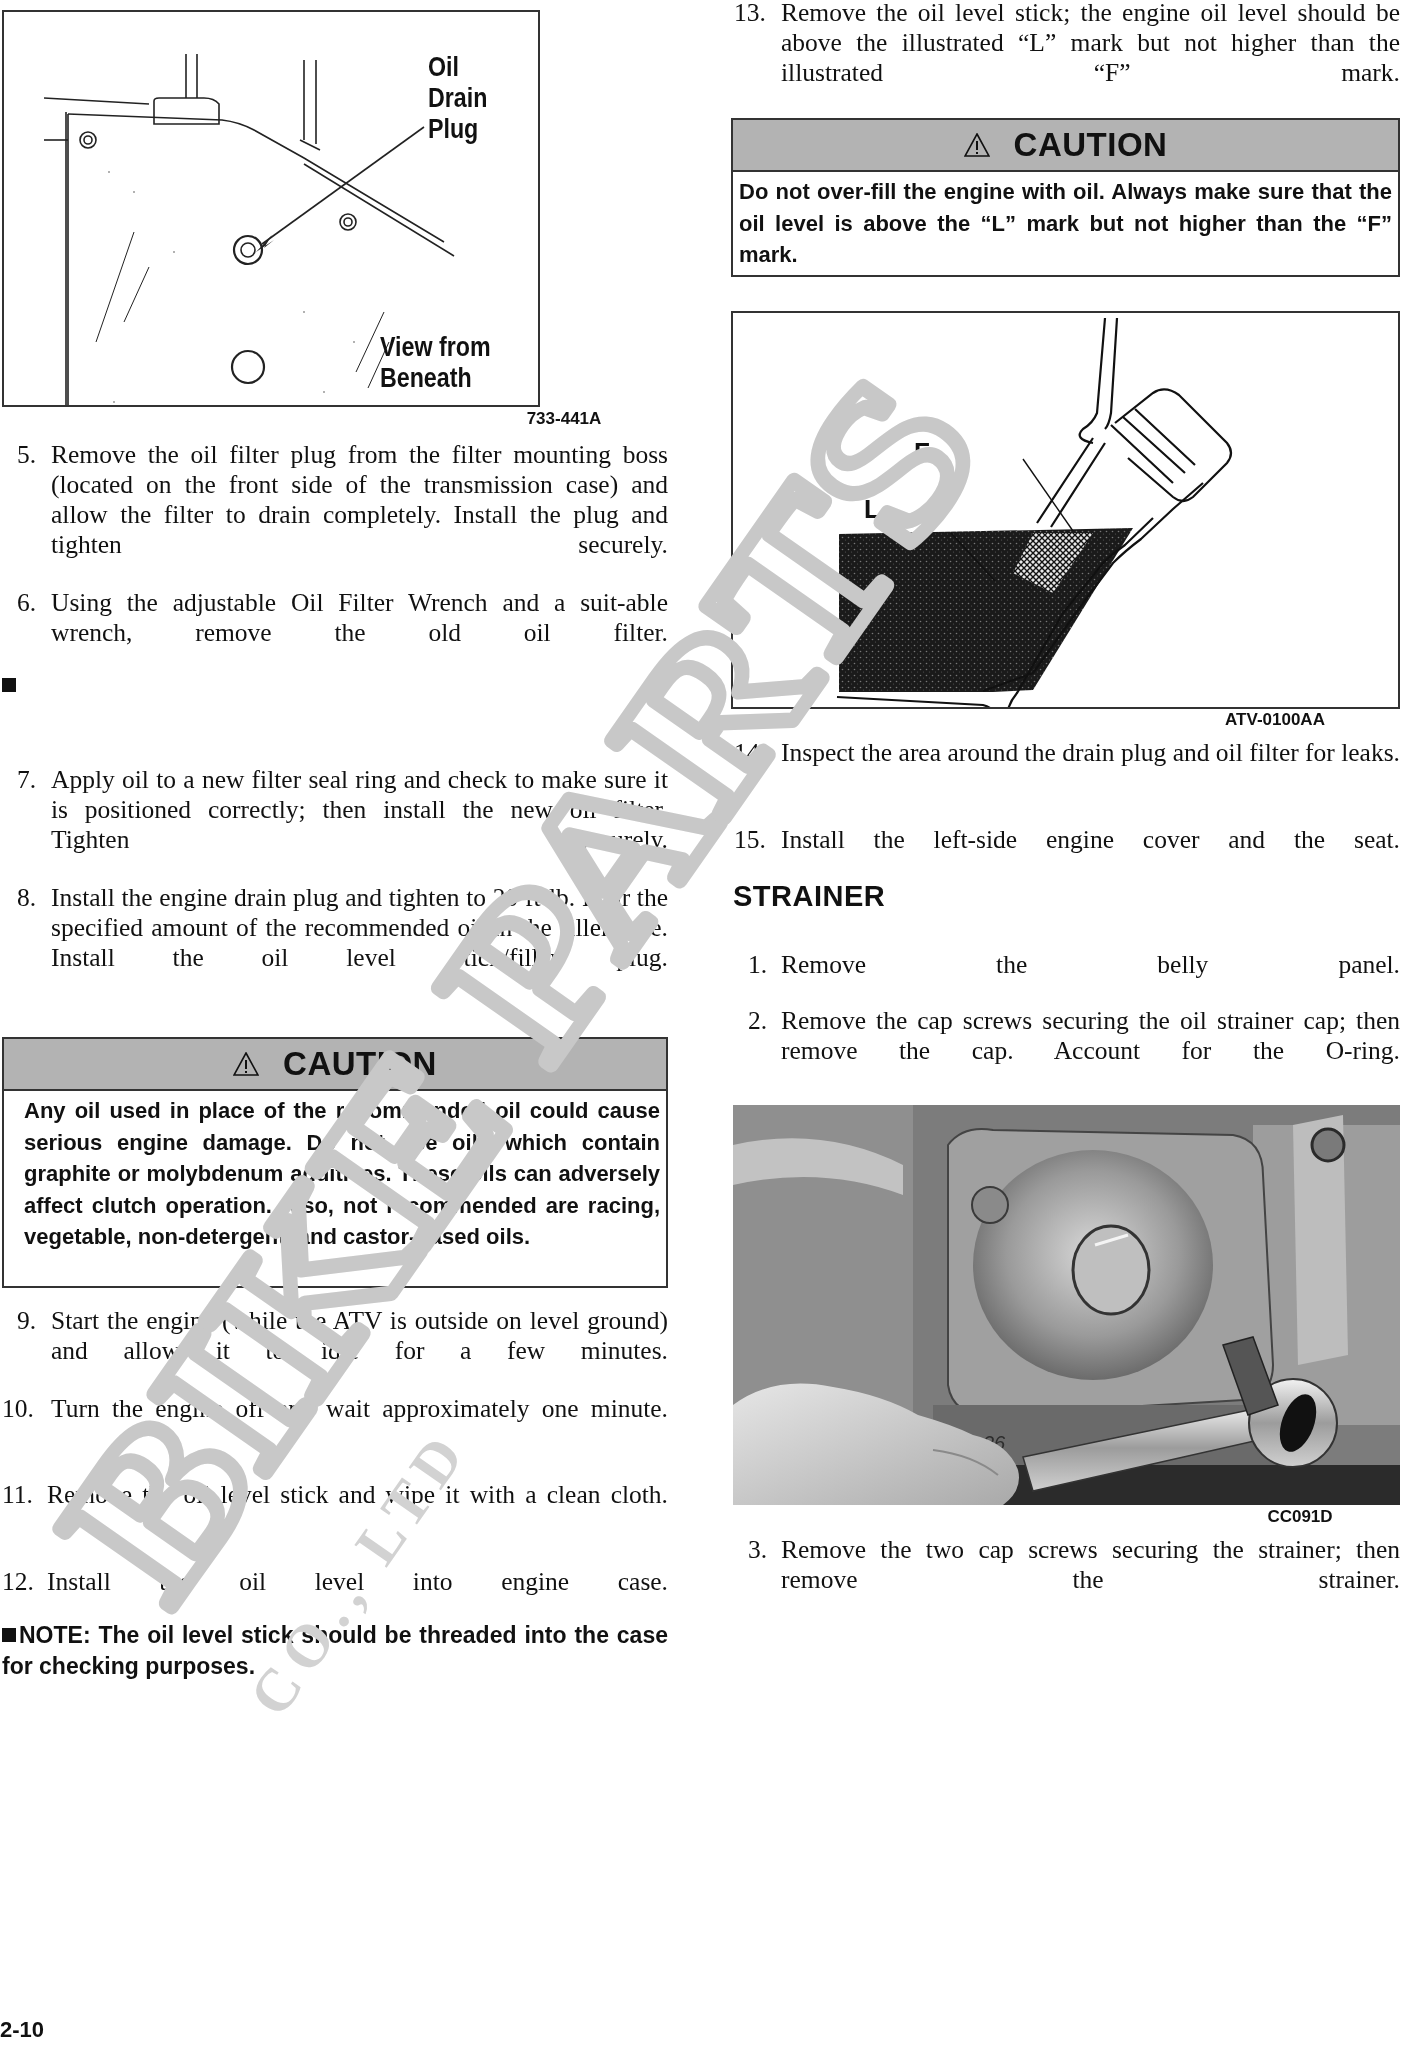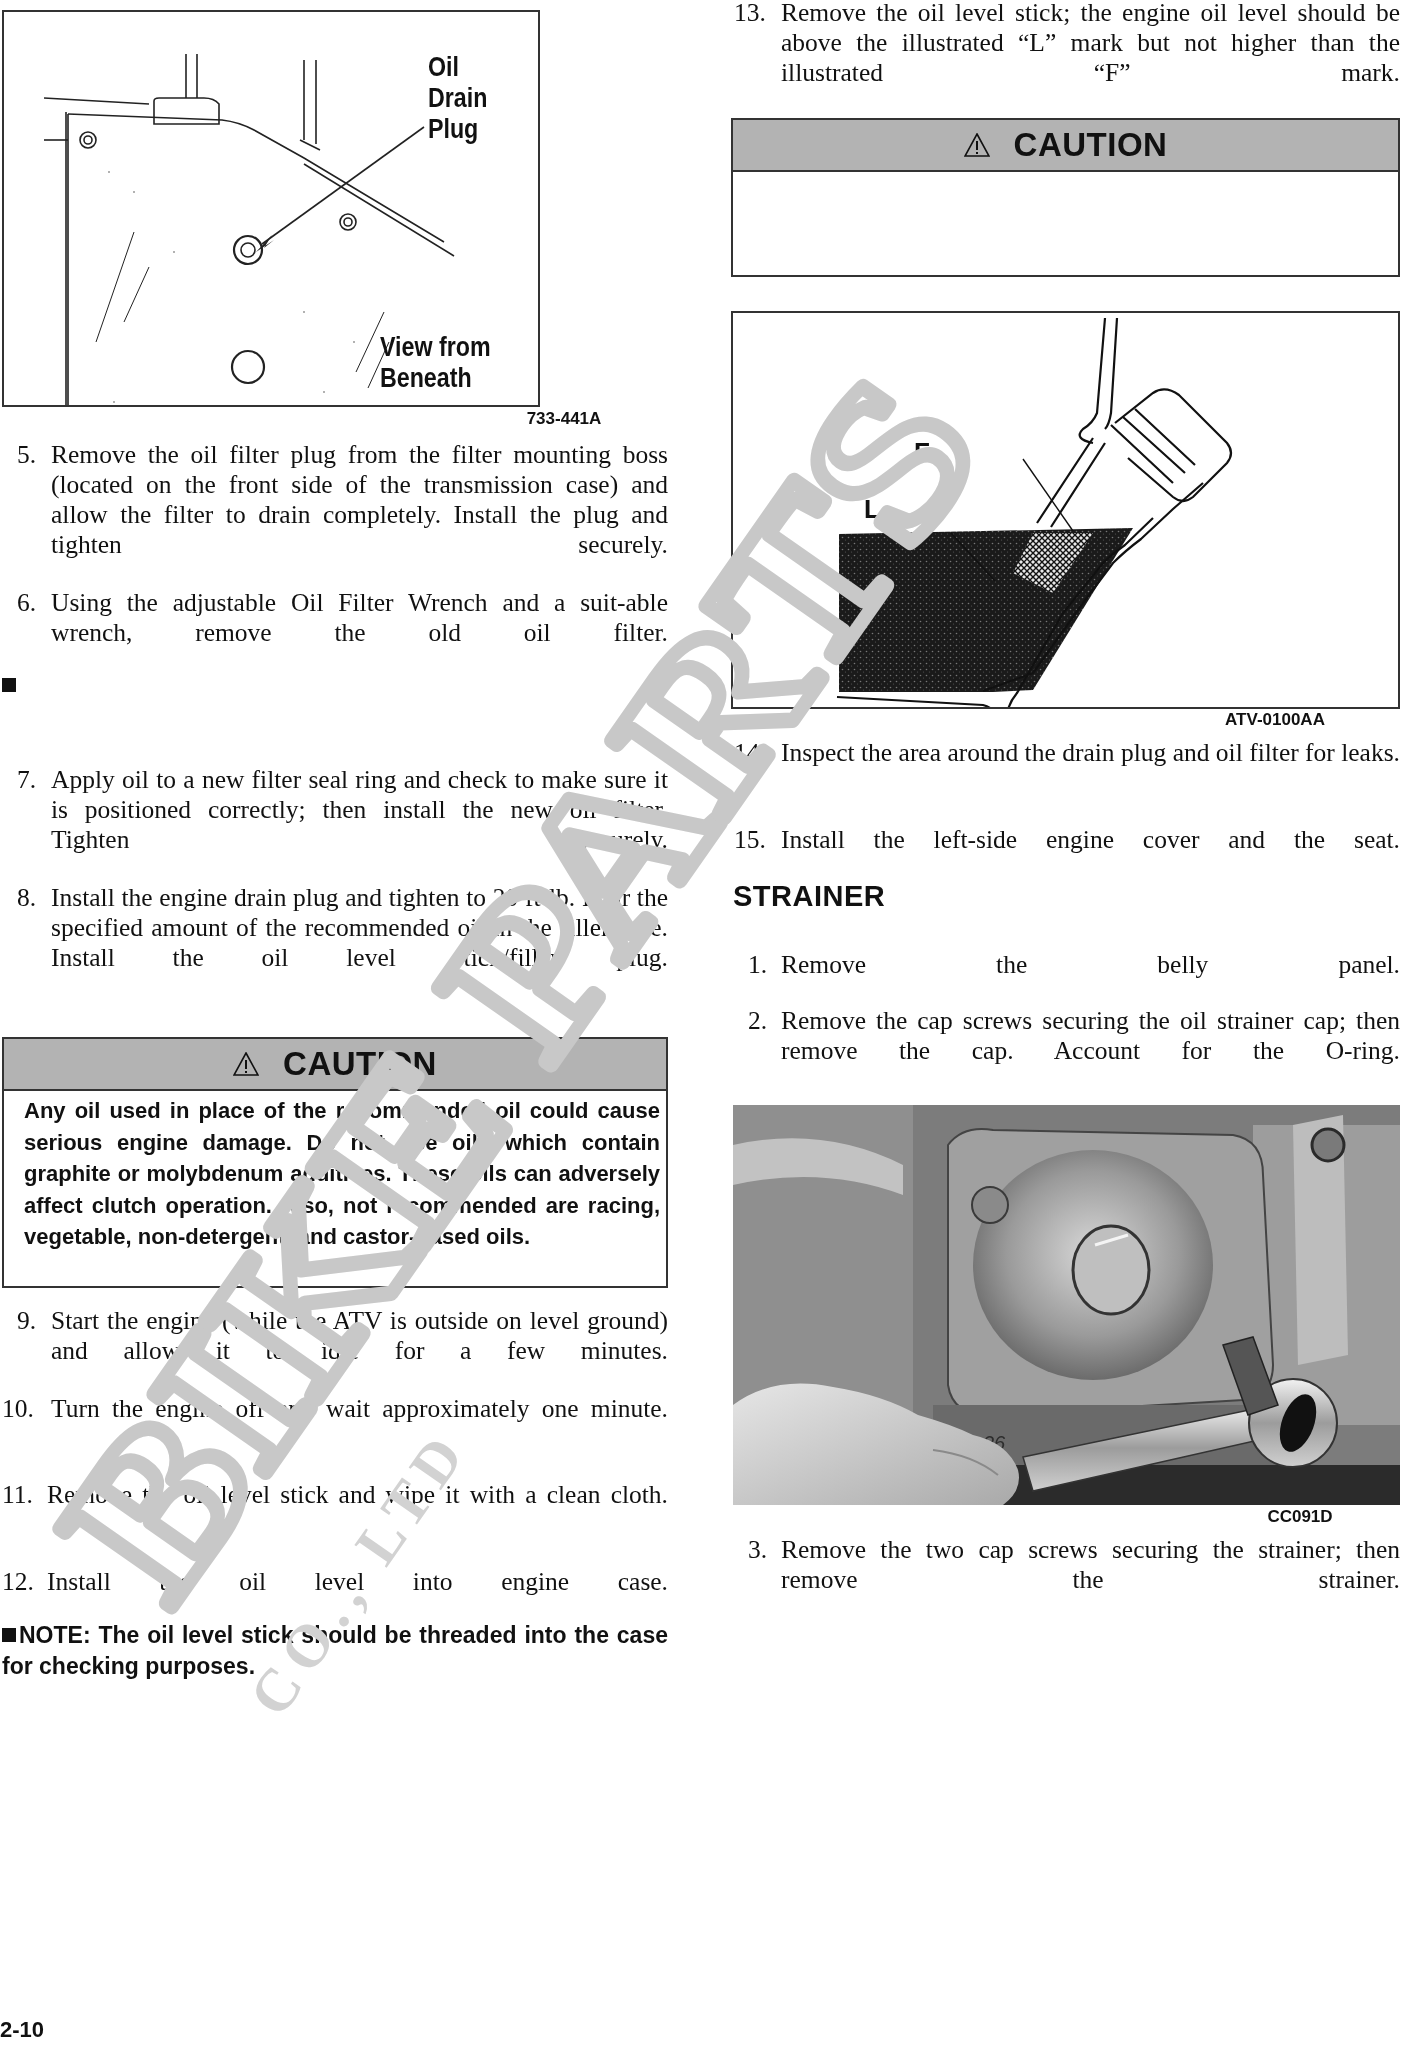--- a/index.html
+++ b/index.html
@@ -157,20 +157,21 @@
 
 <div class="caution" style="left:731px; top:118px; width:669px; height:159px;">
   <div class="head">
     <svg class="tri" viewBox="0 0 26 24">
       <polygon points="13,1 25,23 1,23" fill="none" stroke="#111" stroke-width="1.6"></polygon>
       <rect x="12" y="8" width="2" height="9" fill="#111"></rect>
       <rect x="12" y="19" width="2" height="2" fill="#111"></rect>
     </svg>
     <span class="title">CAUTION</span>
   </div>
+  <div class="body" style="text-align-last:left;">Do not over-fill the engine with oil. Always make sure that the oil level is above the “L” mark but not higher than the “F” mark.</div>
 </div>
 
 <div class="figure-box" style="left:731px; top:311px; width:669px; height:398px;">
   <svg width="665" height="394" viewBox="0 0 665 394">
     <defs>
       <pattern id="speckle" width="6" height="6" patternUnits="userSpaceOnUse">
         <rect width="6" height="6" fill="#1a1a1a"></rect>
         <circle cx="1.5" cy="1.5" r="0.8" fill="#777"></circle>
         <circle cx="4.5" cy="4" r="0.6" fill="#555"></circle>
       </pattern>

